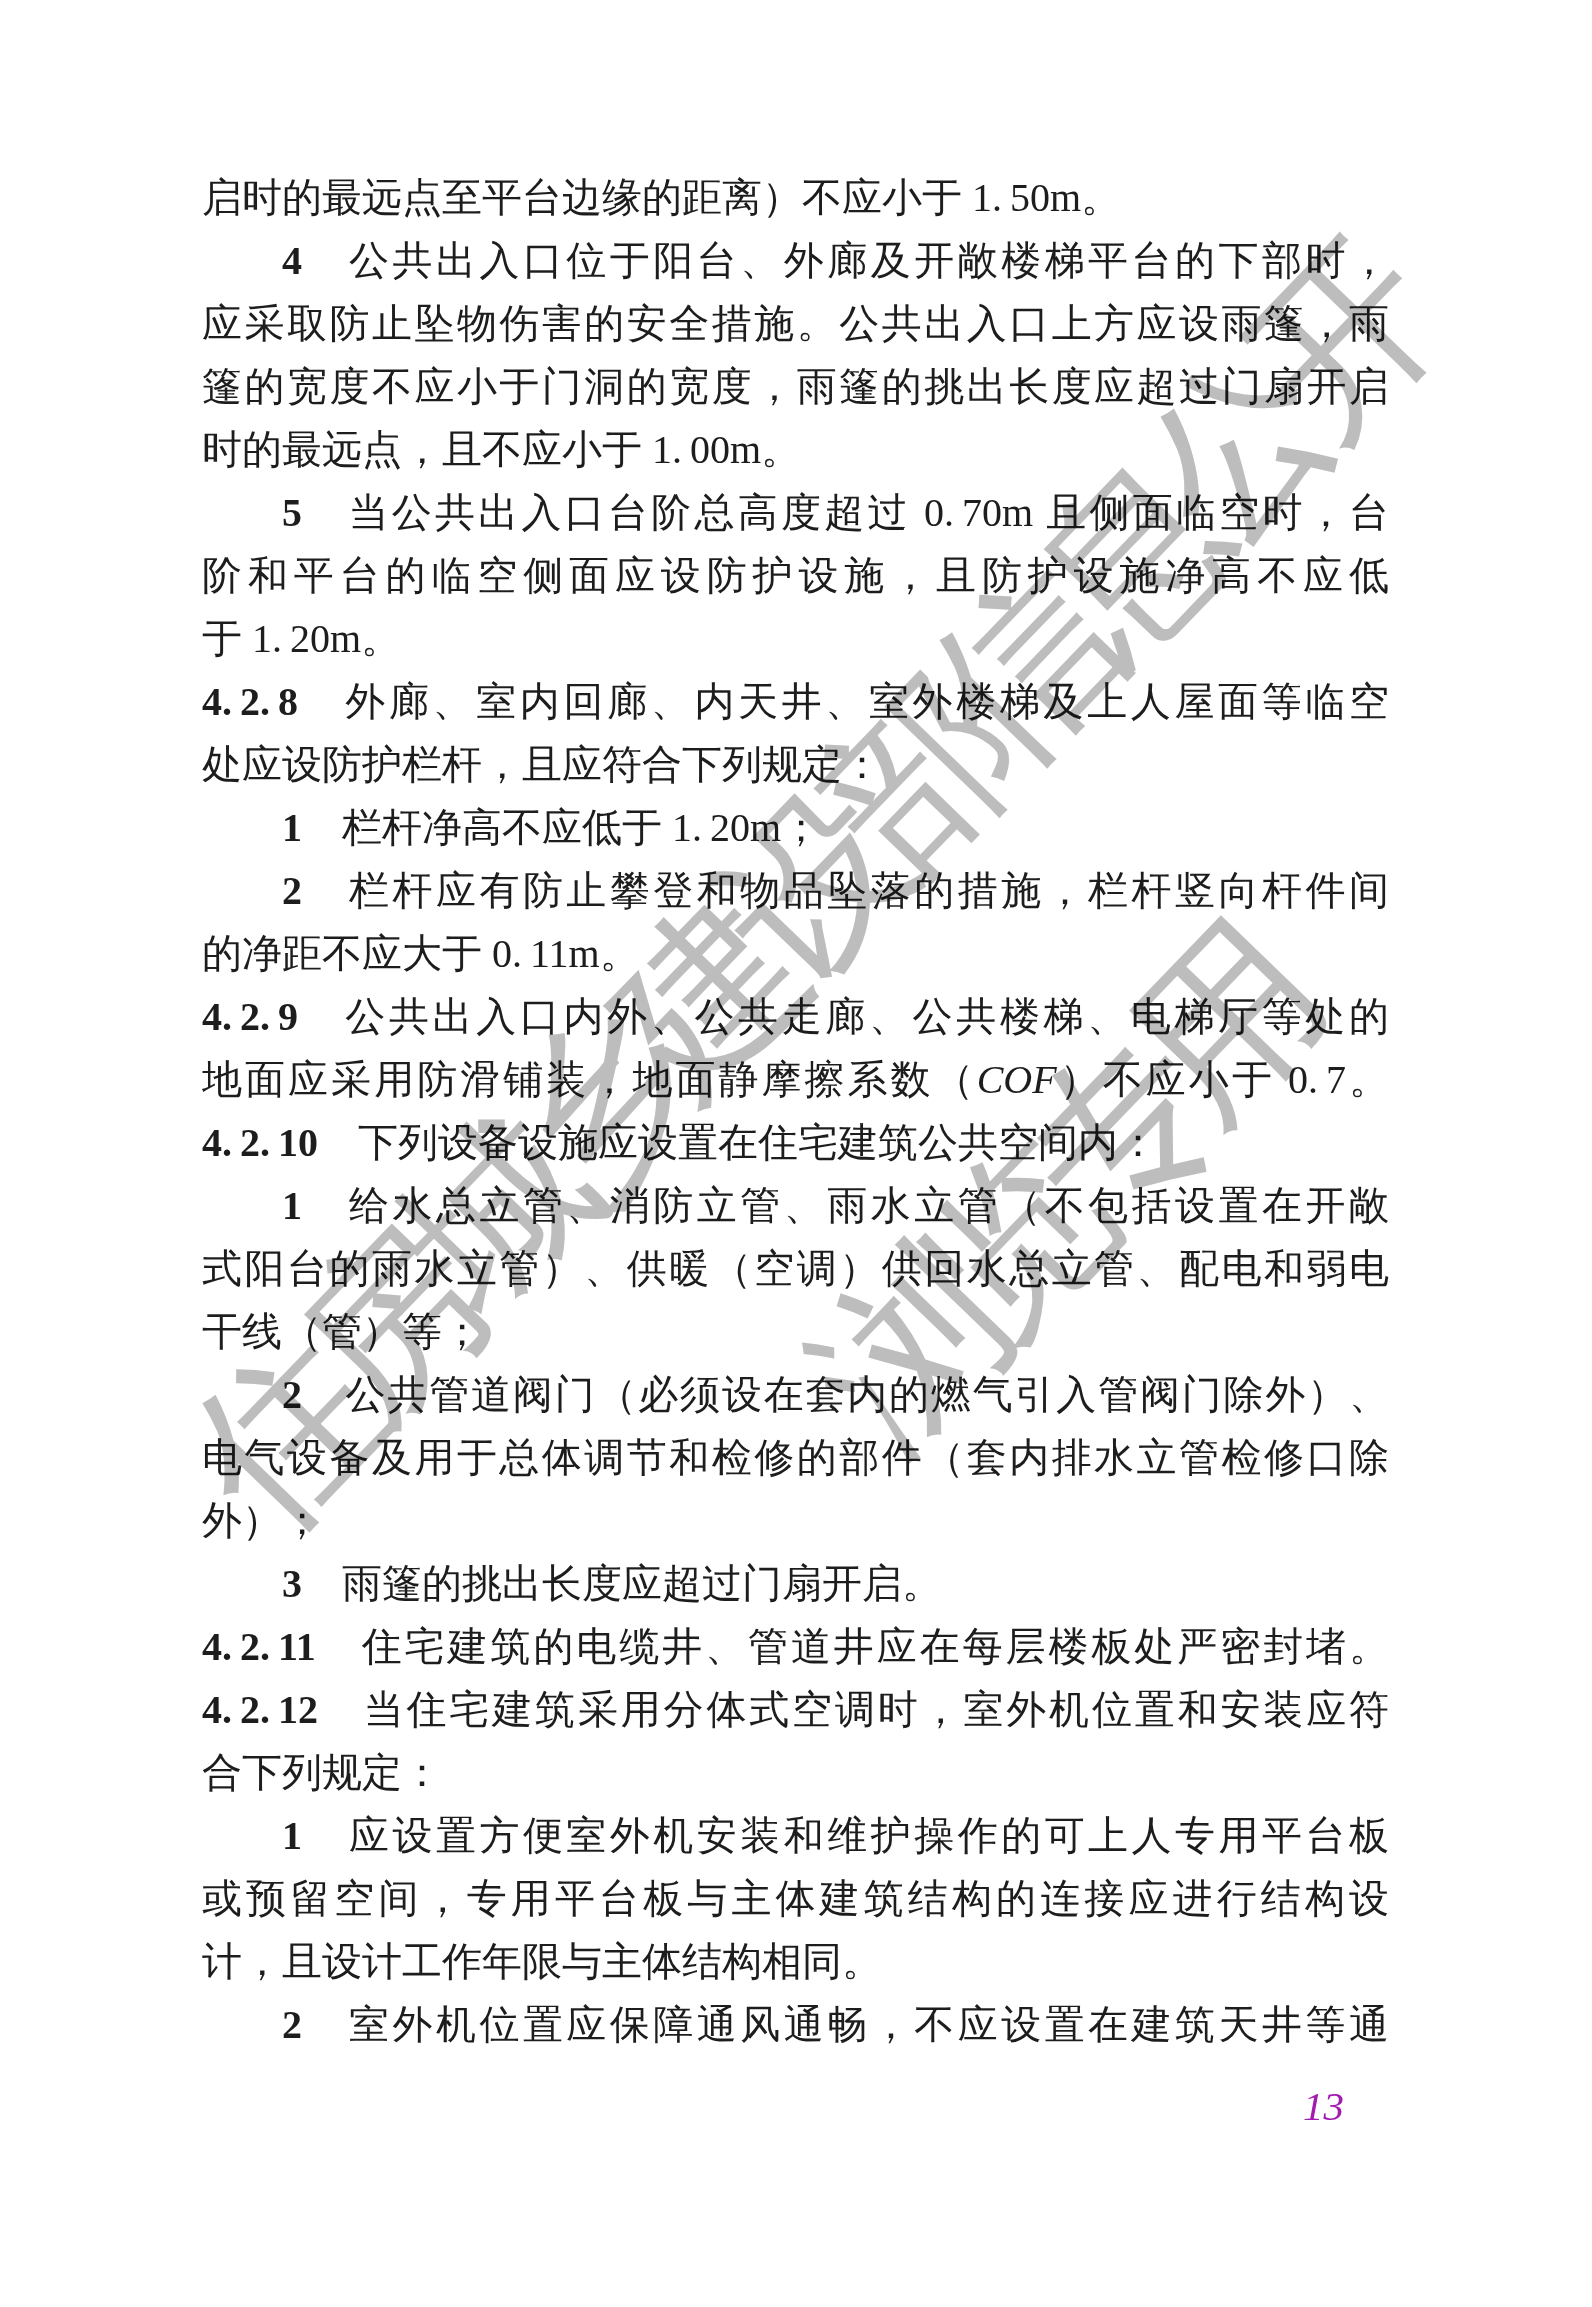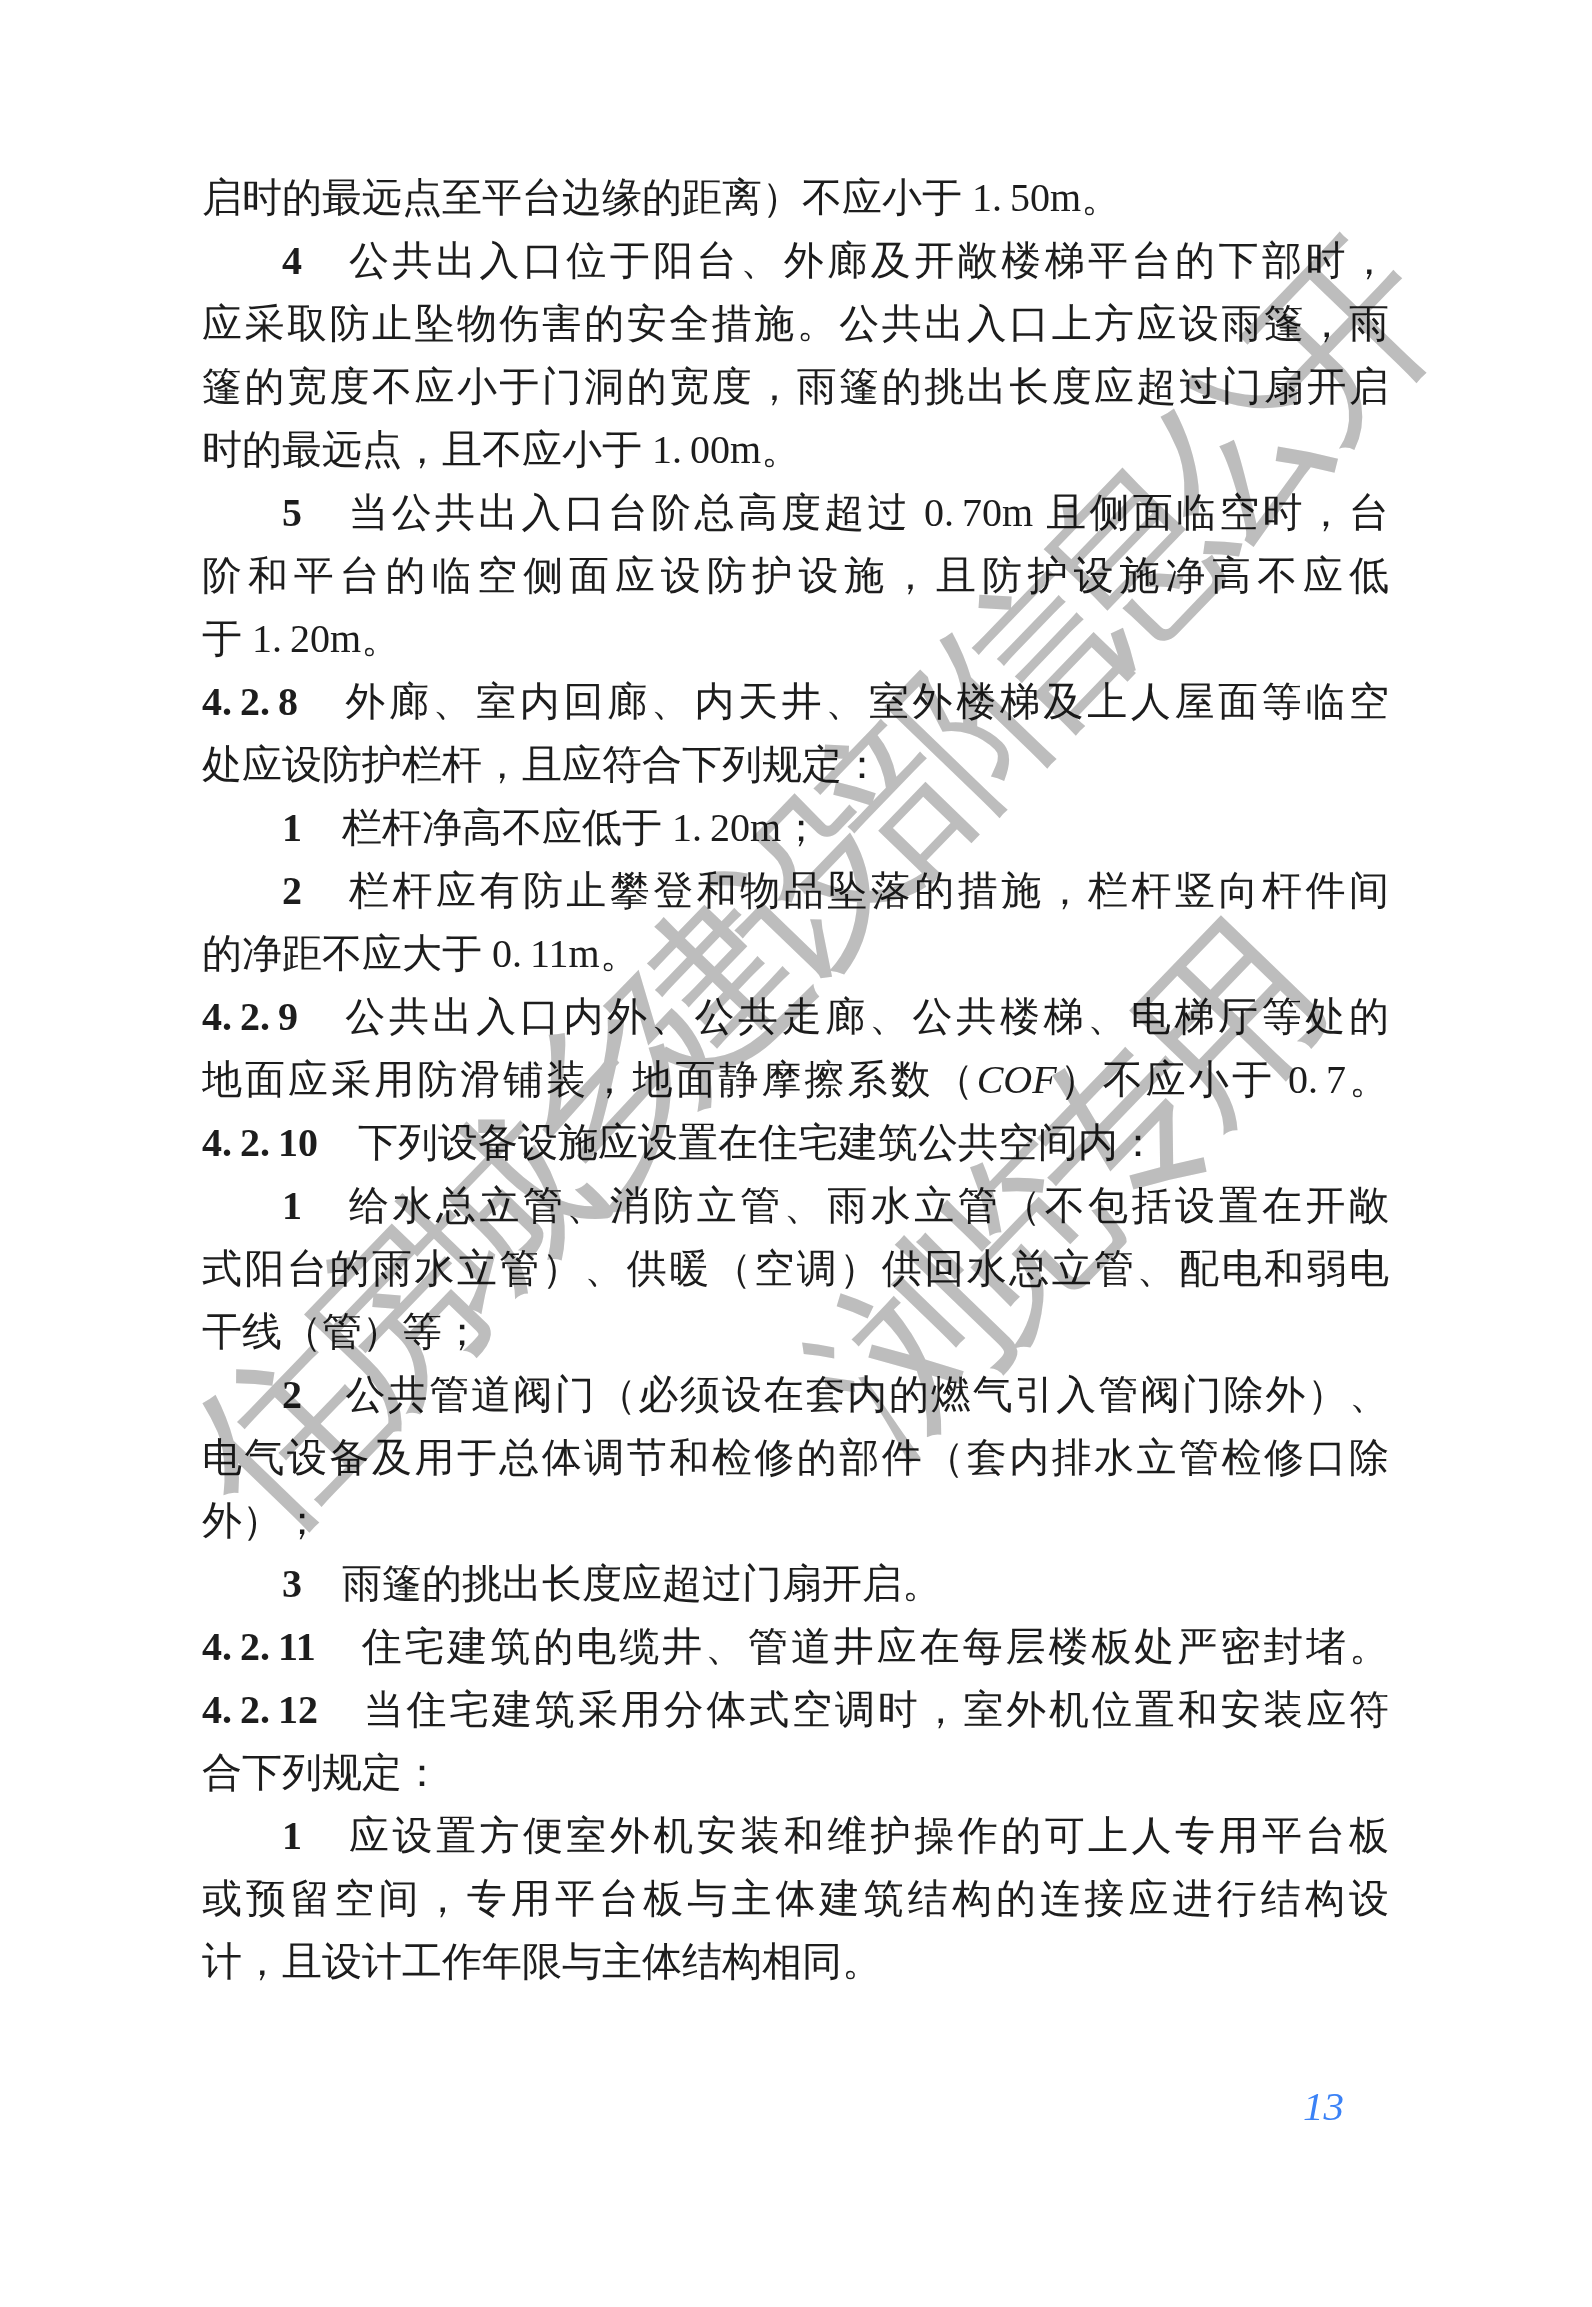--- a/index.html
+++ b/index.html
@@ -60,21 +60,21 @@
     transform: rotate(-46deg);
   }
   .page-number {
     position: absolute;
     left: 1303px;
     top: 2082px;
     z-index: 1;
     font-size: 41px;
     line-height: 48px;
     font-style: italic;
-    color: #3b82f6;
+    color: #a21caf;
   }
 </style>
 </head>
 <body>
 
 <div class="page" style="background: rgb(255, 255, 255); color: rgb(29, 29, 29);">
   <div class="watermark wm1" style="color: rgb(178, 178, 178);">住房城乡建设部信息公开</div>
   <div class="watermark wm2" style="color: rgb(178, 178, 178);">浏览专用</div>
   <div class="text-block" id="text-block">
       <div class="line"><span class="">启时的最远点至平台边缘的距离）不应小于 1. 50m。</span></div>
@@ -99,16 +99,17 @@
       <div class="line j" style="padding-left: 2em;"><span class="b">2</span><span class="">　公共管道阀门（必须设在套内的燃气引入管阀门除外）、</span></div>
       <div class="line j"><span class="">电气设备及用于总体调节和检修的部件（套内排水立管检修口除</span></div>
       <div class="line"><span class="">外）；</span></div>
       <div class="line" style="padding-left: 2em;"><span class="b">3</span><span class="">　雨篷的挑出长度应超过门扇开启。</span></div>
       <div class="line j"><span class="b">4. 2. 11</span><span class="">　住宅建筑的电缆井、管道井应在每层楼板处严密封堵。</span></div>
       <div class="line j"><span class="b">4. 2. 12</span><span class="">　当住宅建筑采用分体式空调时，室外机位置和安装应符</span></div>
       <div class="line"><span class="">合下列规定：</span></div>
       <div class="line j" style="padding-left: 2em;"><span class="b">1</span><span class="">　应设置方便室外机安装和维护操作的可上人专用平台板</span></div>
       <div class="line j"><span class="">或预留空间，专用平台板与主体建筑结构的连接应进行结构设</span></div>
       <div class="line"><span class="">计，且设计工作年限与主体结构相同。</span></div>
+      <div class="line j" style="padding-left: 2em;"><span class="b">2</span><span class="">　室外机位置应保障通风通畅，不应设置在建筑天井等通</span></div>
     </div>
   <div class="page-number">13</div>
 </div>
 
 
 </body></html>

